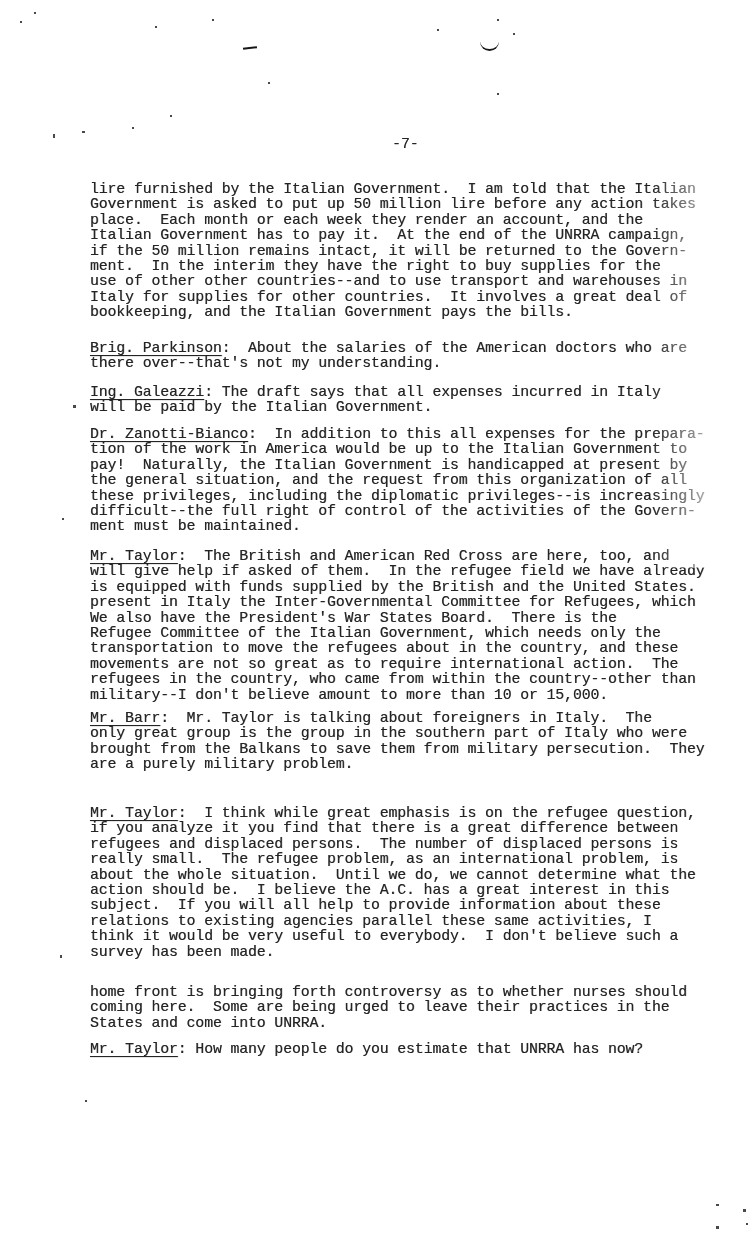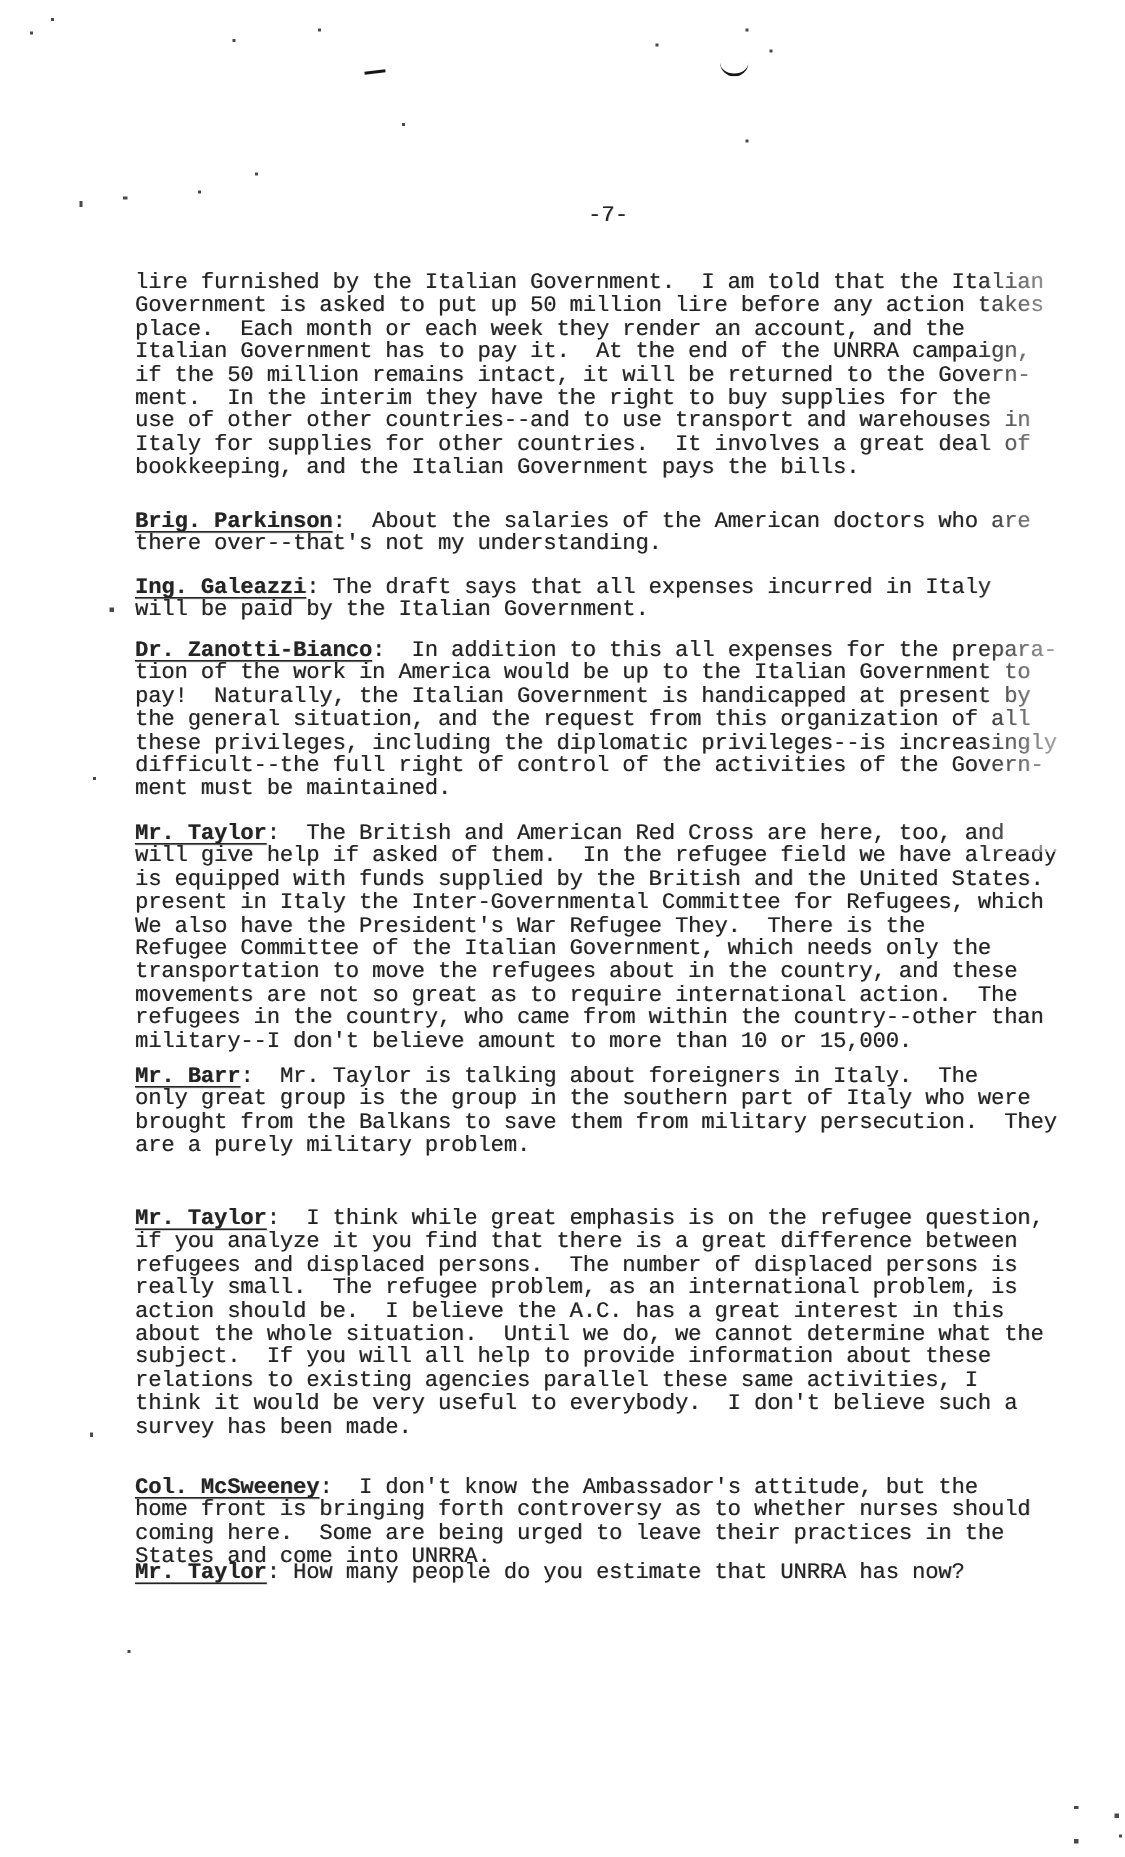--- a/index.html
+++ b/index.html
@@ -33,21 +33,20 @@
   .line {
     white-space: pre;
     font-size: 14.8px;
     line-height: 15.4px;
     letter-spacing: -0.1px;
     text-shadow: 0.4px 0.3px 0 rgba(25,25,25,0.40), -0.2px 0 0 rgba(25,25,25,0.18);
   }
   .speaker {
     text-decoration: underline;
     text-underline-offset: 2.5px;
-    font-weight: bold;
   }
   .fade-right {
     position: absolute;
     top: 168px;
     right: 0;
     width: 100px;
     height: 400px;
     background: linear-gradient(to right, rgba(255,255,255,0) 0%, rgba(255,255,255,0.75) 70%, rgba(255,255,255,0.92) 100%);
     pointer-events: none;
   }
@@ -109,47 +108,46 @@
         <div class="line">the general situation, and the request from this organization of all</div>
         <div class="line">these privileges, including the diplomatic privileges--is increasingly</div>
         <div class="line">difficult--the full right of control of the activities of the Govern-</div>
         <div class="line">ment must be maintained.</div>
       </div>
       <div class="para" style="top: 549px;">
         <div class="line"><span class="speaker">Mr. Taylor</span>:  The British and American Red Cross are here, too, and</div>
         <div class="line">will give help if asked of them.  In the refugee field we have already</div>
         <div class="line">is equipped with funds supplied by the British and the United States.</div>
         <div class="line">present in Italy the Inter-Governmental Committee for Refugees, which</div>
-        <div class="line">We also have the President's War Refugee They.  There is the</div>
+        <div class="line">We also have the President's War States Board.  There is the</div>
         <div class="line">Refugee Committee of the Italian Government, which needs only the</div>
         <div class="line">transportation to move the refugees about in the country, and these</div>
         <div class="line">movements are not so great as to require international action.  The</div>
         <div class="line">refugees in the country, who came from within the country--other than</div>
         <div class="line">military--I don't believe amount to more than 10 or 15,000.</div>
       </div>
       <div class="para" style="top: 711px;">
         <div class="line"><span class="speaker">Mr. Barr</span>:  Mr. Taylor is talking about foreigners in Italy.  The</div>
         <div class="line">only great group is the group in the southern part of Italy who were</div>
         <div class="line">brought from the Balkans to save them from military persecution.  They</div>
         <div class="line">are a purely military problem.</div>
       </div>
       <div class="para" style="top: 806px;">
         <div class="line"><span class="speaker">Mr. Taylor</span>:  I think while great emphasis is on the refugee question,</div>
         <div class="line">if you analyze it you find that there is a great difference between</div>
         <div class="line">refugees and displaced persons.  The number of displaced persons is</div>
         <div class="line">really small.  The refugee problem, as an international problem, is</div>
+        <div class="line">about the whole situation.  Until we do, we cannot determine what the</div>
         <div class="line">action should be.  I believe the A.C. has a great interest in this</div>
-        <div class="line">about the whole situation.  Until we do, we cannot determine what the</div>
         <div class="line">subject.  If you will all help to provide information about these</div>
         <div class="line">relations to existing agencies parallel these same activities, I</div>
         <div class="line">think it would be very useful to everybody.  I don't believe such a</div>
         <div class="line">survey has been made.</div>
       </div>
       <div class="para" style="top: 985px;">
-        <div class="line"><span class="speaker">Col. McSweeney</span>:  I don't know the Ambassador's attitude, but the</div>
         <div class="line">home front is bringing forth controversy as to whether nurses should</div>
         <div class="line">coming here.  Some are being urged to leave their practices in the</div>
         <div class="line">States and come into UNRRA.</div>
       </div>
       <div class="para" style="top: 1042px;">
         <div class="line"><span class="speaker">Mr. Taylor</span>: How many people do you estimate that UNRRA has now?</div>
       </div>
     </div>
   <div class="fade-right"></div>
 <span class="speck" style="left: 34px; top: 12px; width: 2px; height: 2px;"></span>

